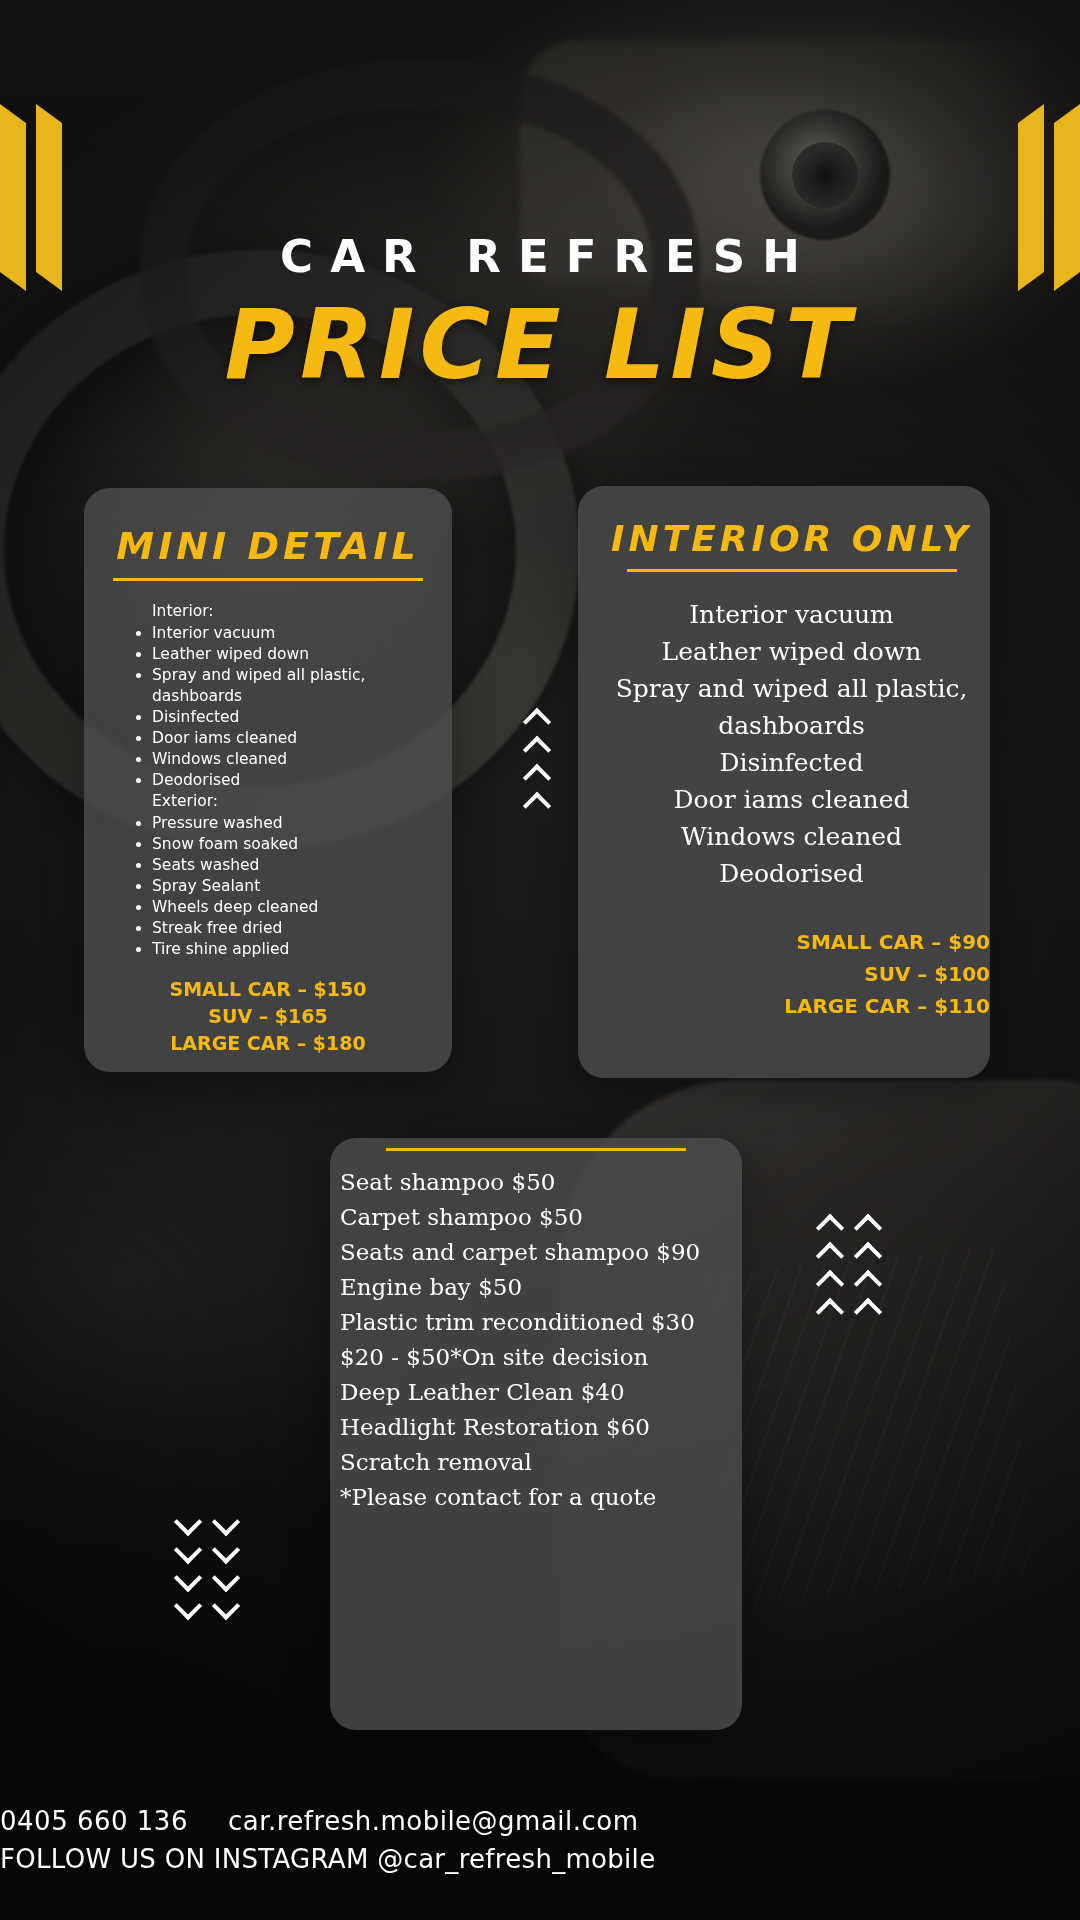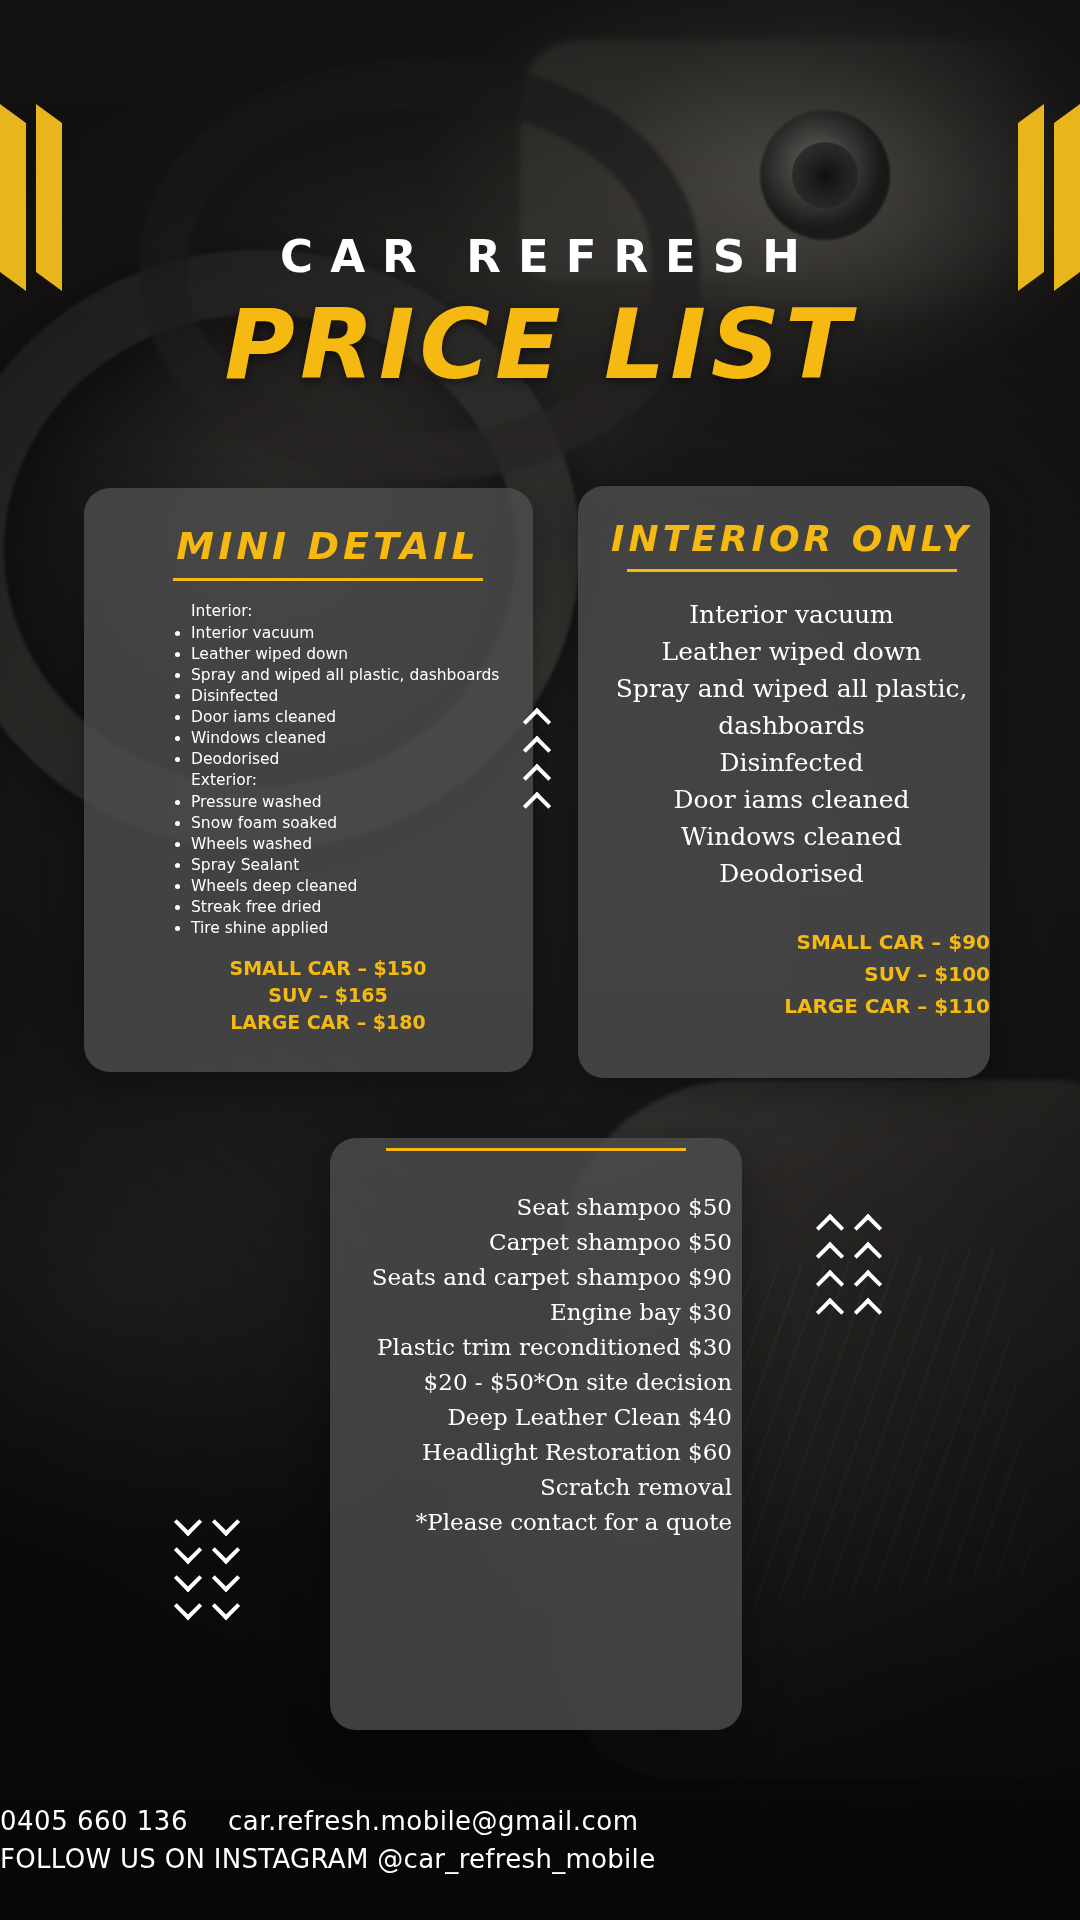--- a/index.html
+++ b/index.html
@@ -143,21 +143,21 @@
     text-shadow: 0 3px 10px rgba(0,0,0,0.5);
   }
 
   
   .card {
     position: absolute;
     background: rgba(78,78,78,0.80);
     border-radius: 26px;
     box-shadow: 0 12px 40px rgba(0,0,0,0.35);
   }
-  #card-mini      { left: 84px;  top: 488px;  width: 449px; height: 584px; padding-left: 39px; }
+  #card-mini      { left: 84px;  top: 488px;  width: 368px; height: 584px; }
   #card-interior  { left: 578px; top: 486px;  width: 412px; height: 592px; padding-left: 15px; }
   #card-options   { left: 330px; top: 1138px; width: 412px; height: 592px; }
 
   .card-head {
     text-align: center;
     color: #f5b912;
     font-weight: bold;
     font-style: italic;
     font-family: "DejaVu Sans", sans-serif;
     letter-spacing: 4px;
@@ -216,22 +216,22 @@
 
   #card-interior .price-lines {
     margin-top: 34px;
     font-size: 20px;
     line-height: 32px;
     text-align: right;
   }
 
   
   .opt-list {
-    margin-top: 39px;
-    text-align: right;
+    margin-top: 14px;
+    text-align: left;
     color: #ffffff;
     font-size: 23px;
     line-height: 35px;
     font-family: "DejaVu Serif", serif;
     padding: 0 10px;
   }
 
   
   .chev-group { position: absolute; color: #ffffff; }
   .chev {
@@ -300,21 +300,21 @@
         <li>Spray and wiped all plastic, dashboards</li>
         <li>Disinfected</li>
         <li>Door iams cleaned</li>
         <li>Windows cleaned</li>
         <li>Deodorised</li>
       </ul>
       <div class="sec-label">Exterior:</div>
       <ul>
         <li>Pressure washed</li>
         <li>Snow foam soaked</li>
-        <li>Wheels washed</li>
+        <li>Seats washed</li>
         <li>Spray Sealant</li>
         <li>Wheels deep cleaned</li>
         <li>Streak free dried</li>
         <li>Tire shine applied</li>
       </ul>
     </div>
     <div class="price-lines">
       <div>SMALL CAR – $150</div>
       <div>SUV – $165</div>
       <div>LARGE CAR – $180</div>
@@ -339,21 +339,21 @@
       <div>LARGE CAR – $110</div>
     </div>
   </div>
 
   <div class="card" id="card-options">
     <div class="head-rule"></div>
     <div class="opt-list">
       <div>Seat shampoo $50</div>
       <div>Carpet shampoo $50</div>
       <div>Seats and carpet shampoo $90</div>
-      <div>Engine bay $30</div>
+      <div>Engine bay $50</div>
       <div>Plastic trim reconditioned $30</div>
       <div>$20 - $50*On site decision</div>
       <div>Deep Leather Clean $40</div>
       <div>Headlight Restoration $60</div>
       <div>Scratch removal</div>
       <div>*Please contact for a quote</div>
     </div>
   </div>
 
   <div class="chev-group" id="chev-mid">

